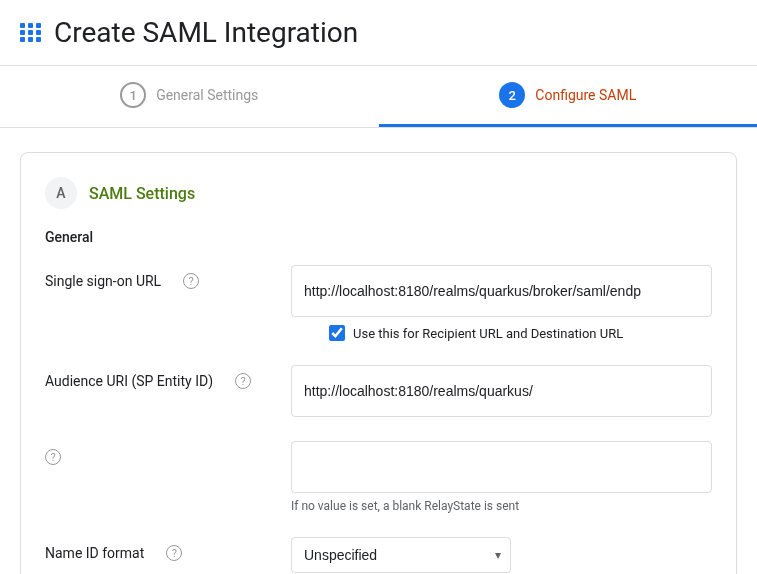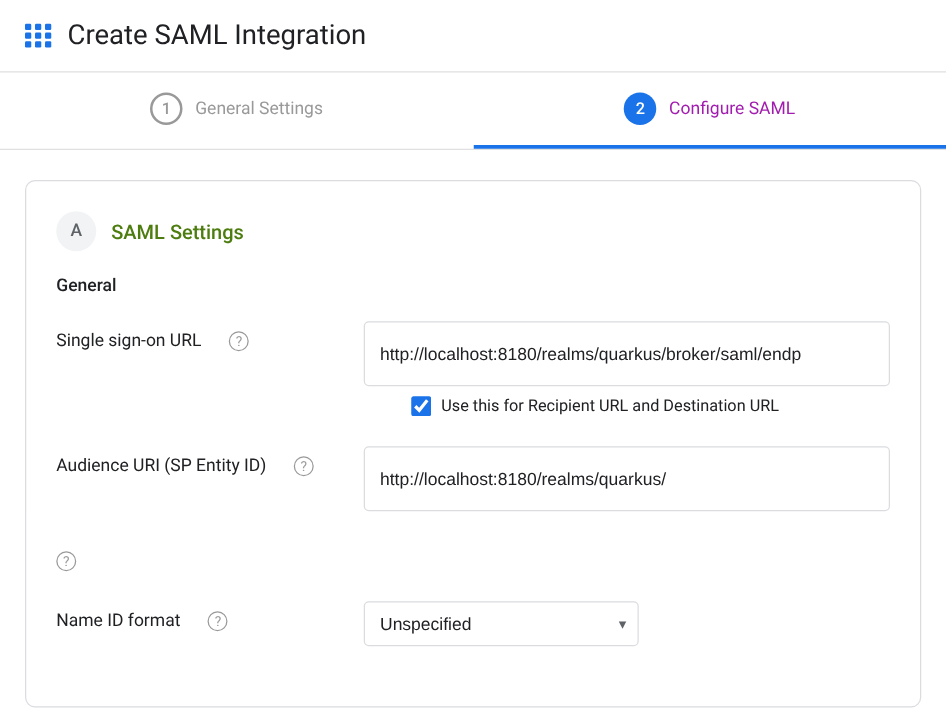--- a/index.html
+++ b/index.html
@@ -17,21 +17,21 @@
       padding: 16px 20px;
       border-bottom: 1px solid #e0e0e0;
     }
 
     .header-icon {
       margin-right: 12px;
       color: #5f6368;
     }
 
     .header-title {
-      font-size: 22px;
+      font-size: 28px;
       font-weight: 400;
       color: #202124;
     }
 
     .steps-bar {
       display: flex;
       border-bottom: 1px solid #e0e0e0;
     }
 
     .step {
@@ -75,21 +75,21 @@
     .step-label {
       font-size: 14px;
       font-weight: 400;
     }
 
     .step.completed .step-label {
       color: #999;
     }
 
     .step.active .step-label {
-      color: #a21caf;
+      color: #c2410c;
     }
 
     .main-content {
       padding: 24px 20px;
     }
 
     .section-card {
       border: 1px solid #dadce0;
       border-radius: 8px;
       padding: 24px;
@@ -306,20 +306,24 @@
       </label>
       <div class="form-field">
         <input class="text-input" type="text" value="http://localhost:8180/realms/quarkus/" style="">
       </div>
     </div>
 
     <div class="form-row">
       <label class="form-label">
         <span class="help-icon">?</span>
       </label>
+      <div class="form-field">
+        <input class="text-input" type="text" value="" style="">
+        <div class="hint-text">If no value is set, a blank RelayState is sent</div>
+      </div>
     </div>
 
     <div class="form-row">
       <label class="form-label">
         <span>Name ID format</span>
         <span class="help-icon">?</span>
       </label>
       <div class="form-field">
         <div class="select-wrapper">
           <select class="select-input">

